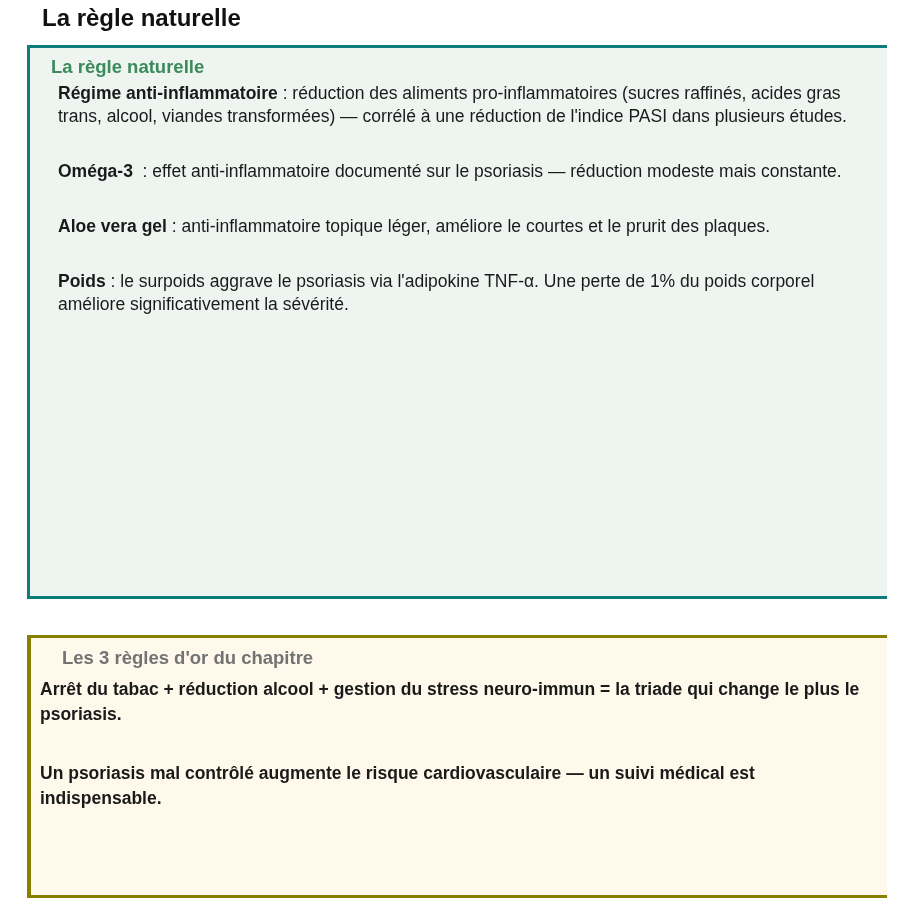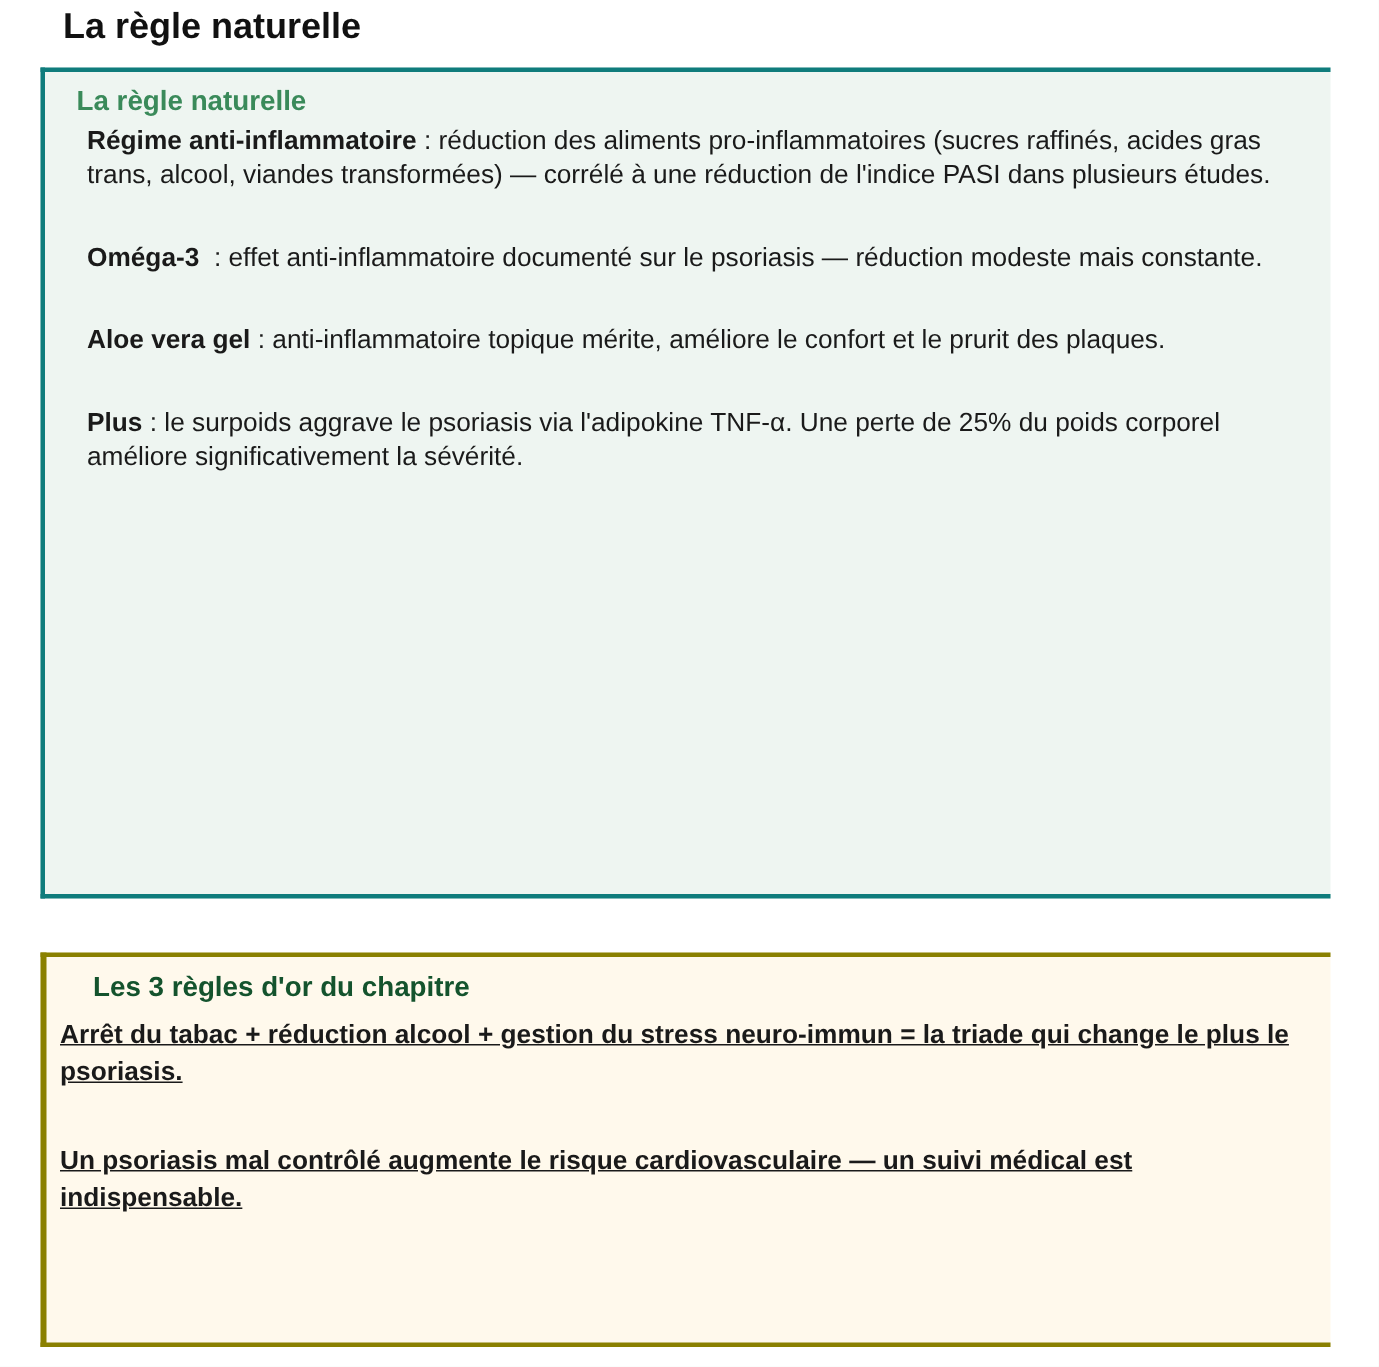--- a/index.html
+++ b/index.html
@@ -28,41 +28,41 @@
     background: #fff9ec;
     border-top: 3px solid #8a8000;
     border-left: 4px solid #8a8000;
     border-bottom: 3px solid #8a8000;
   }
   .box-title {
     position: absolute; left: 21px; top: 7px;
     font-size: 18.5px; font-weight: bold; line-height: 24px;
   }
   .box-natural .box-title { color: #3a8a5a; }
-  .box-gold .box-title { color: #14532d; left: 31px; top: 8px; }
+  .box-gold .box-title { color: #737373; left: 31px; top: 8px; }
   .items { position: absolute; left: 28px; right: 14px; top: 34px; }
   .box-gold .items { left: 9px; top: 39px; }
   .item {
     font-size: 17.5px; line-height: 23px; margin: 0 0 32px 0;
   }
-  .box-gold .item { font-weight: bold; line-height: 25px; margin-bottom: 34px; text-decoration: underline; }
+  .box-gold .item { font-weight: bold; line-height: 25px; margin-bottom: 34px; }
   .item b { font-weight: bold; }
 </style>
 </head>
 <body>
 
 <h1 class="page-title">La règle naturelle</h1>
 
 <div class="box box-natural">
   <div class="box-title">La règle naturelle</div>
   <div class="items">
     <p class="item"><b>Régime anti-inflammatoire</b><span> : réduction des aliments pro-inflammatoires (sucres raffinés, acides gras trans, alcool, viandes transformées) — corrélé à une réduction de l'indice PASI dans plusieurs études.</span></p>
     <p class="item"><b>Oméga-3</b><span style="white-space:pre-wrap">  : effet anti-inflammatoire documenté sur le psoriasis — réduction modeste mais constante.</span></p>
-    <p class="item"><b>Aloe vera gel</b><span> : anti-inflammatoire topique mérite, améliore le confort et le prurit des plaques.</span></p>
-    <p class="item"><b>Plus</b><span> : le surpoids aggrave le psoriasis via l'adipokine TNF-α. Une perte de 25% du poids corporel améliore significativement la sévérité.</span></p>
+    <p class="item"><b>Aloe vera gel</b><span> : anti-inflammatoire topique léger, améliore le courtes et le prurit des plaques.</span></p>
+    <p class="item"><b>Poids</b><span> : le surpoids aggrave le psoriasis via l'adipokine TNF-α. Une perte de 1% du poids corporel améliore significativement la sévérité.</span></p>
   </div>
 </div>
 
 <div class="box box-gold">
   <div class="box-title">Les 3 règles d'or du chapitre</div>
   <div class="items">
     <p class="item">Arrêt du tabac + réduction alcool + gestion du stress neuro-immun = la triade qui change le plus le psoriasis.</p>
     <p class="item">Un psoriasis mal contrôlé augmente le risque cardiovasculaire — un suivi médical est indispensable.</p>
   </div>
 </div>

